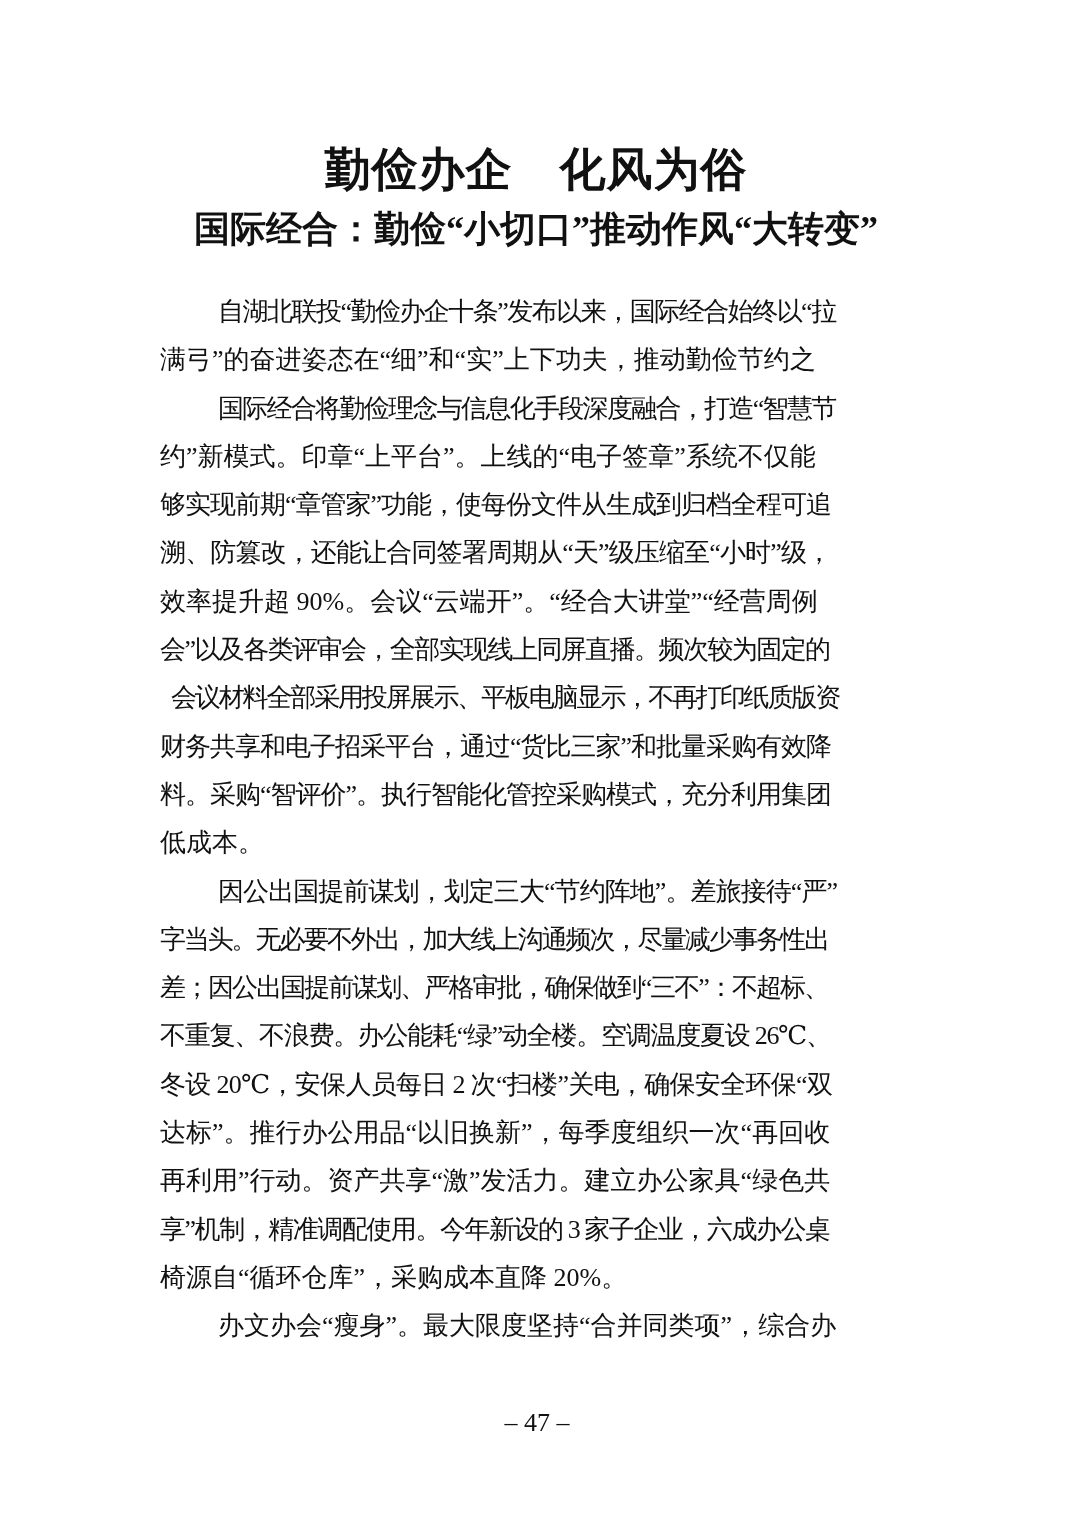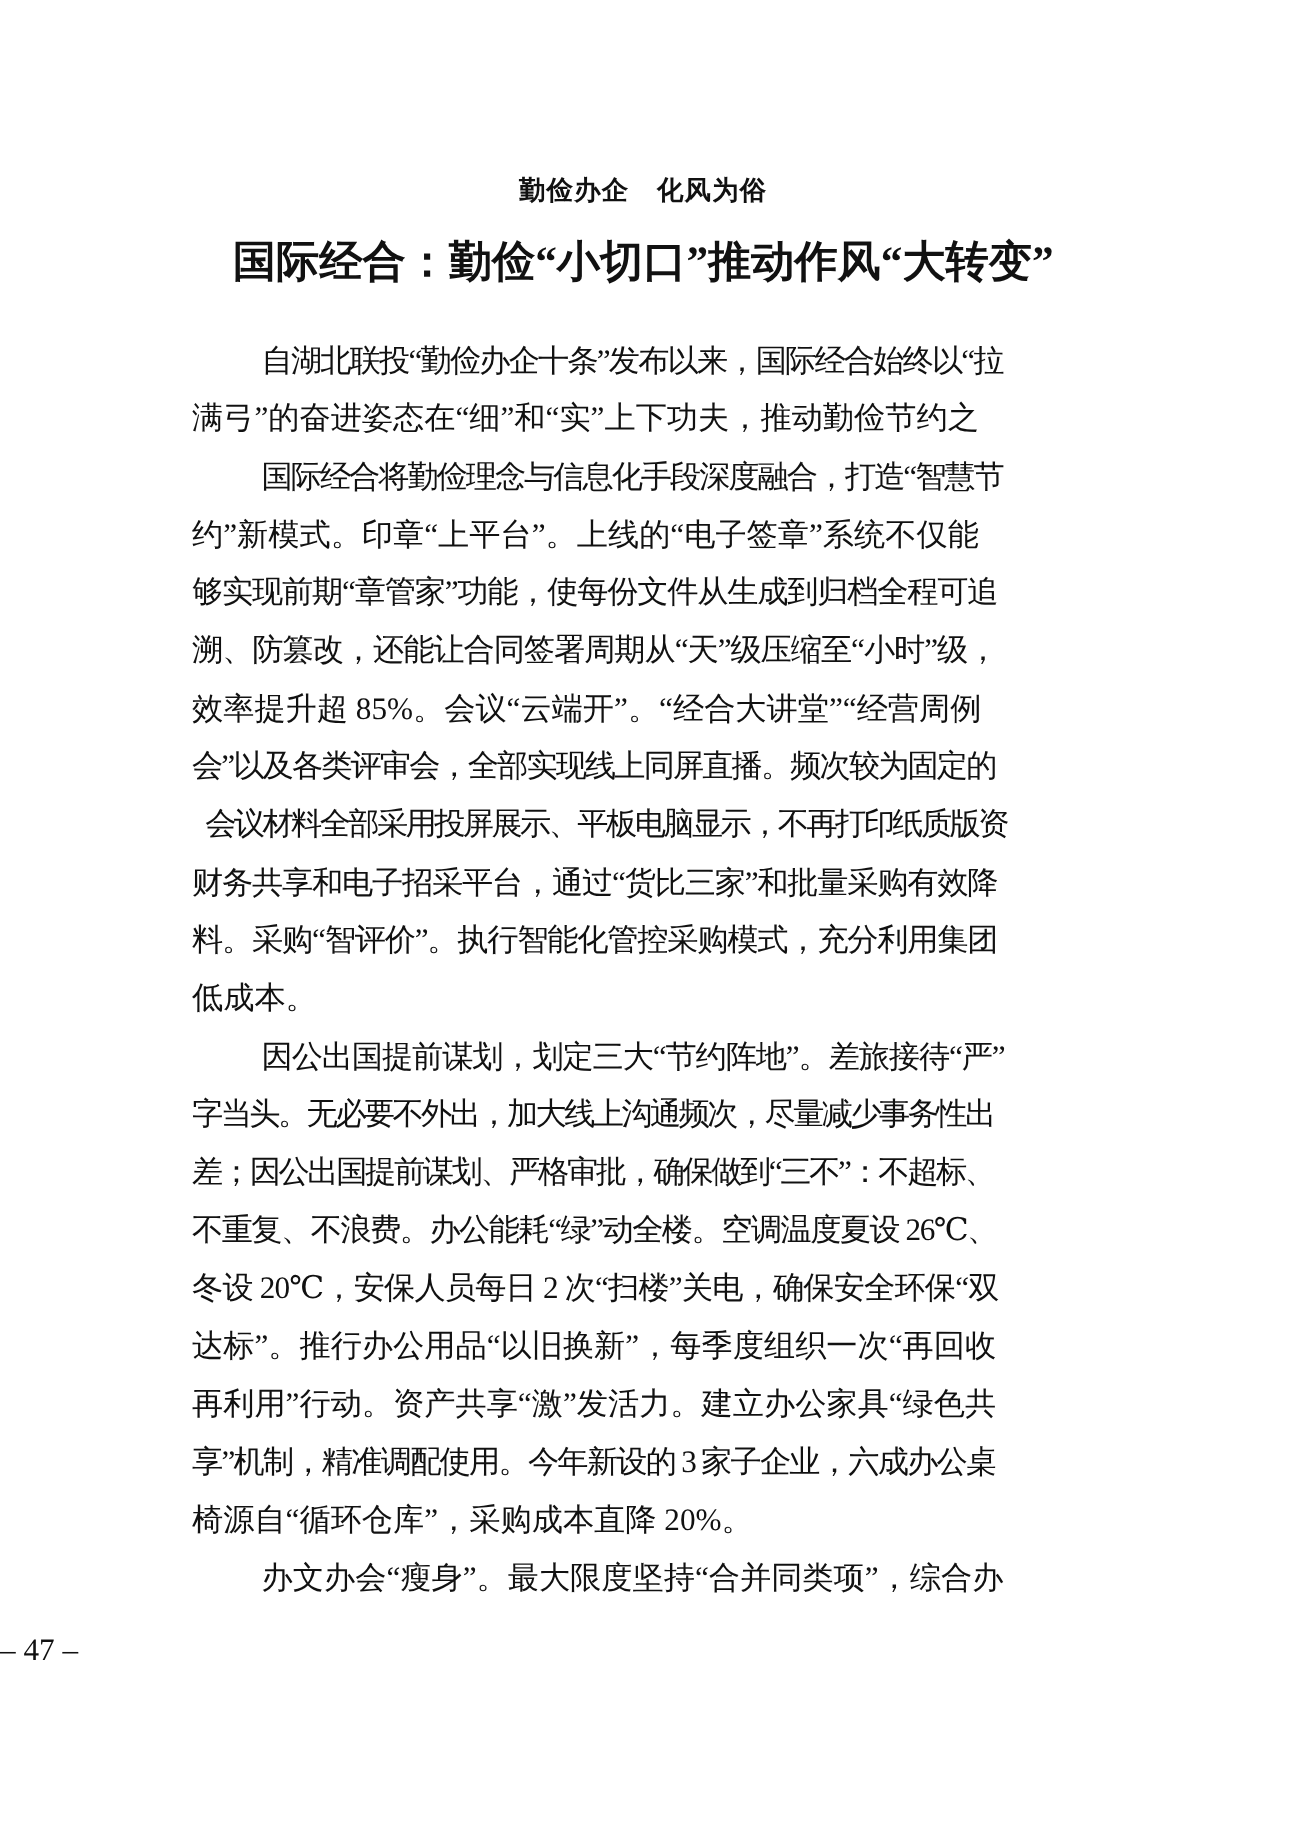--- a/index.html
+++ b/index.html
@@ -12,22 +12,22 @@
     font-family: "Liberation Serif", "DejaVu Serif", serif;
     overflow: hidden;
   }
   .content {
     position: absolute;
     left: 160px;
     top: 136px;
     width: 752px;
   }
   .title1 {
-    margin: 3px;
-    font-size: 22px;
+    margin: 14px;
+    font-size: 46px;
     line-height: 40px;
     font-weight: bold;
     text-align: center;
     letter-spacing: 1px;
   }
   .title2 {
     margin: 16px 0 0 0;
     font-size: 36px;
     line-height: 46px;
     font-weight: bold;
@@ -43,22 +43,22 @@
     height: 48.3px;
     line-height: 48.3px;
     white-space: nowrap;
     overflow: hidden;
   }
   .indent { text-indent: 58px; }
   .footer {
     position: absolute;
     left: 0;
     right: 0;
-    top: 1360px;
-    text-align: left;
+    top: 1408px;
+    text-align: center;
     font-size: 26px;
     line-height: 30px;
     color: #111111;
   }
 </style>
 </head>
 <body>
 
 <div class="page">
   <div class="content">
@@ -67,21 +67,21 @@
     <div class="bodytext">
         <p class="para">
           <span class="line indent just" style="letter-spacing: -1.51852px;">自湖北联投“勤俭办企十条”发布以来，国际经合始终以“拉</span>
           <span class="line just">满弓”的奋进姿态在“细”和“实”上下功夫，推动勤俭节约之</span>
         </p>
         <p class="para">
           <span class="line indent just" style="letter-spacing: -1.69231px;">国际经合将勤俭理念与信息化手段深度融合，打造“智慧节</span>
           <span class="line just">约”新模式。印章“上平台”。上线的“电子签章”系统不仅能</span>
           <span class="line just" style="letter-spacing: -1px;">够实现前期“章管家”功能，使每份文件从生成到归档全程可追</span>
           <span class="line just" style="letter-spacing: -0.862069px;">溯、防篡改，还能让合同签署周期从“天”级压缩至“小时”级，</span>
-          <span class="line just">效率提升超 85%。会议“云端开”。“经合大讲堂”“经营周例</span>
+          <span class="line just">效率提升超 90%。会议“云端开”。“经合大讲堂”“经营周例</span>
           <span class="line just" style="letter-spacing: -1.57143px;">会”以及各类评审会，全部实现线上同屏直播。频次较为固定的</span>
           <span class="line just" style="letter-spacing: -2.14286px; margin-left: 11px;">会议材料全部采用投屏展示、平板电脑显示，不再打印纸质版资</span>
           <span class="line just" style="letter-spacing: -1px;">财务共享和电子招采平台，通过“货比三家”和批量采购有效降</span>
           <span class="line just" style="letter-spacing: -1px;">料。采购“智评价”。执行智能化管控采购模式，充分利用集团</span>
           <span class="line">低成本。</span>
         </p>
         <p class="para">
           <span class="line indent just" style="letter-spacing: -0.925926px;">因公出国提前谋划，划定三大“节约阵地”。差旅接待“严”</span>
           <span class="line just" style="letter-spacing: -2.14286px;">字当头。无必要不外出，加大线上沟通频次，尽量减少事务性出</span>
           <span class="line just" style="letter-spacing: -1.96552px;">差；因公出国提前谋划、严格审批，确保做到“三不”：不超标、</span>

